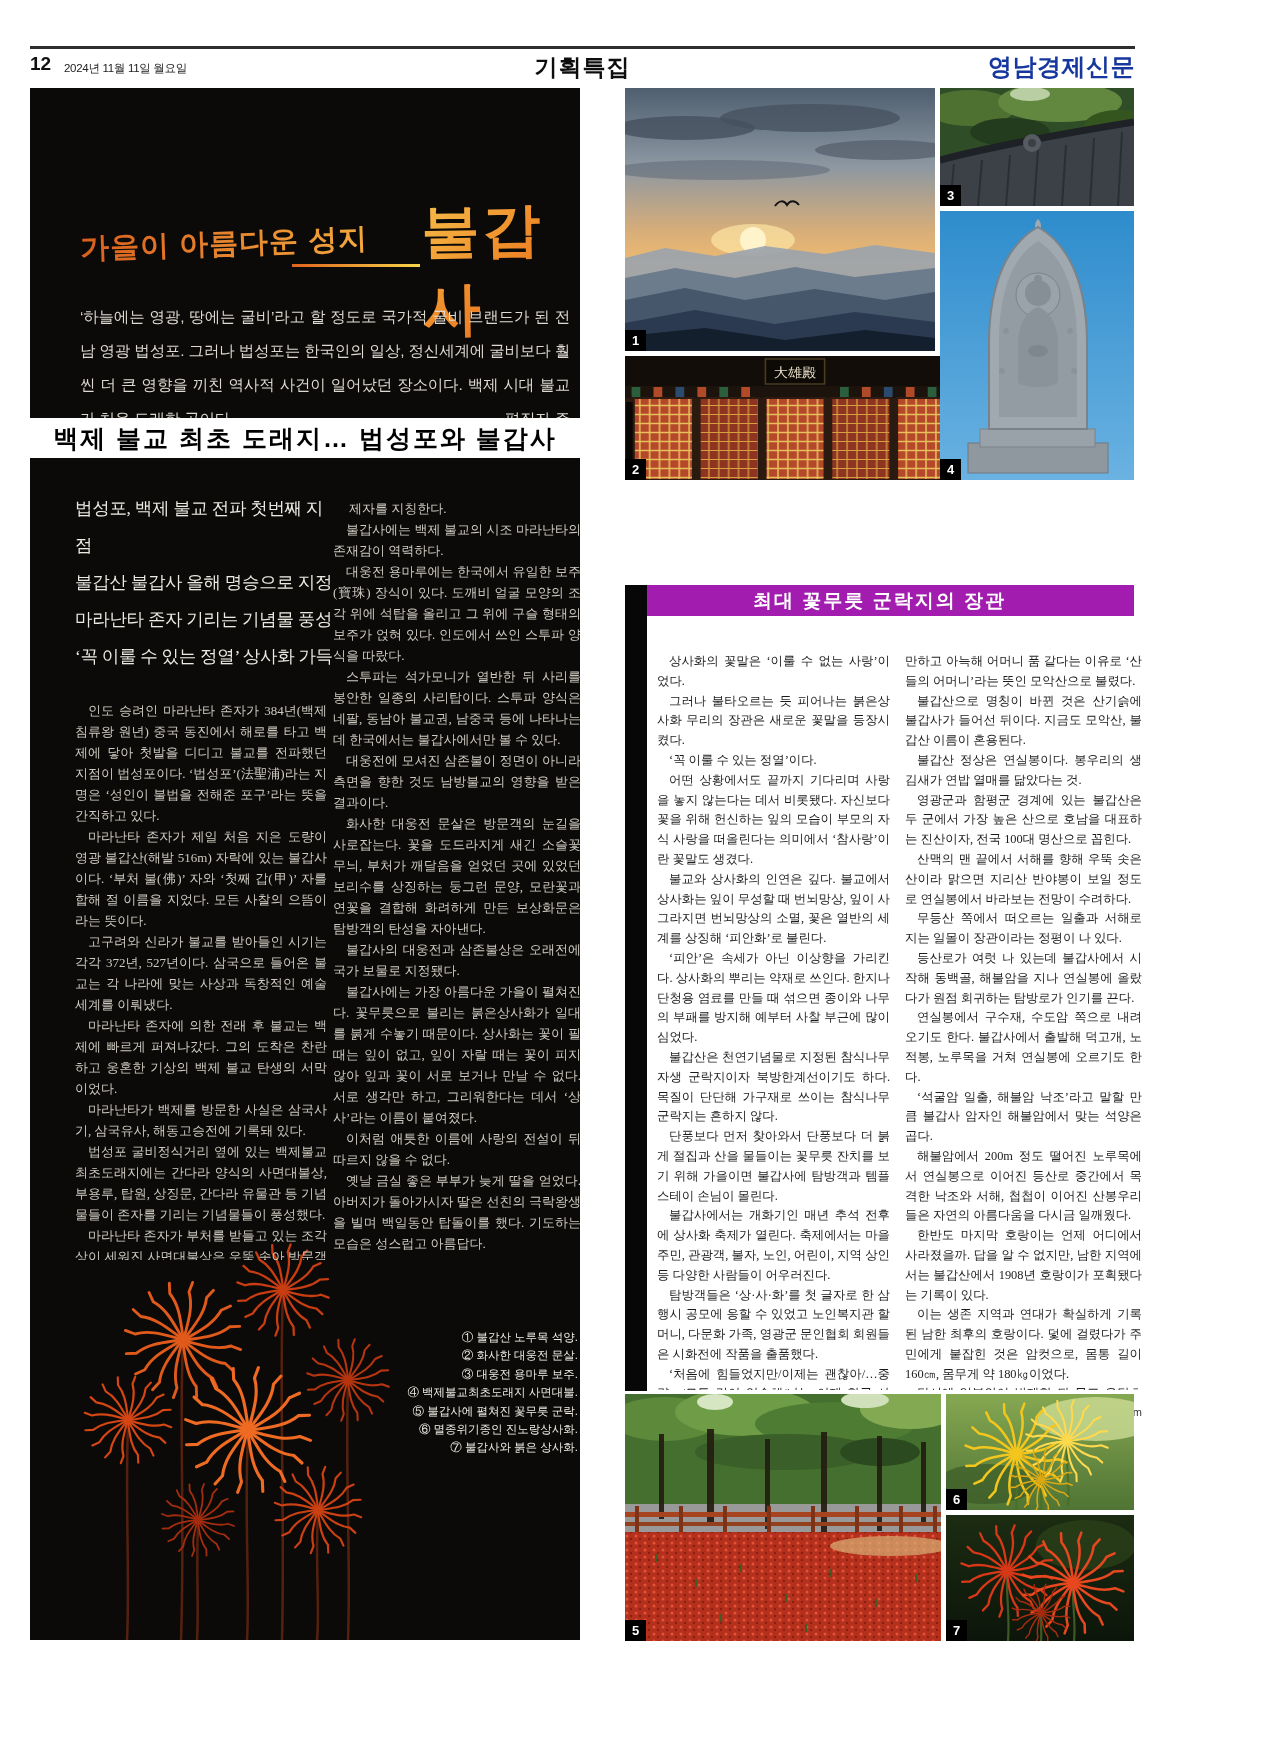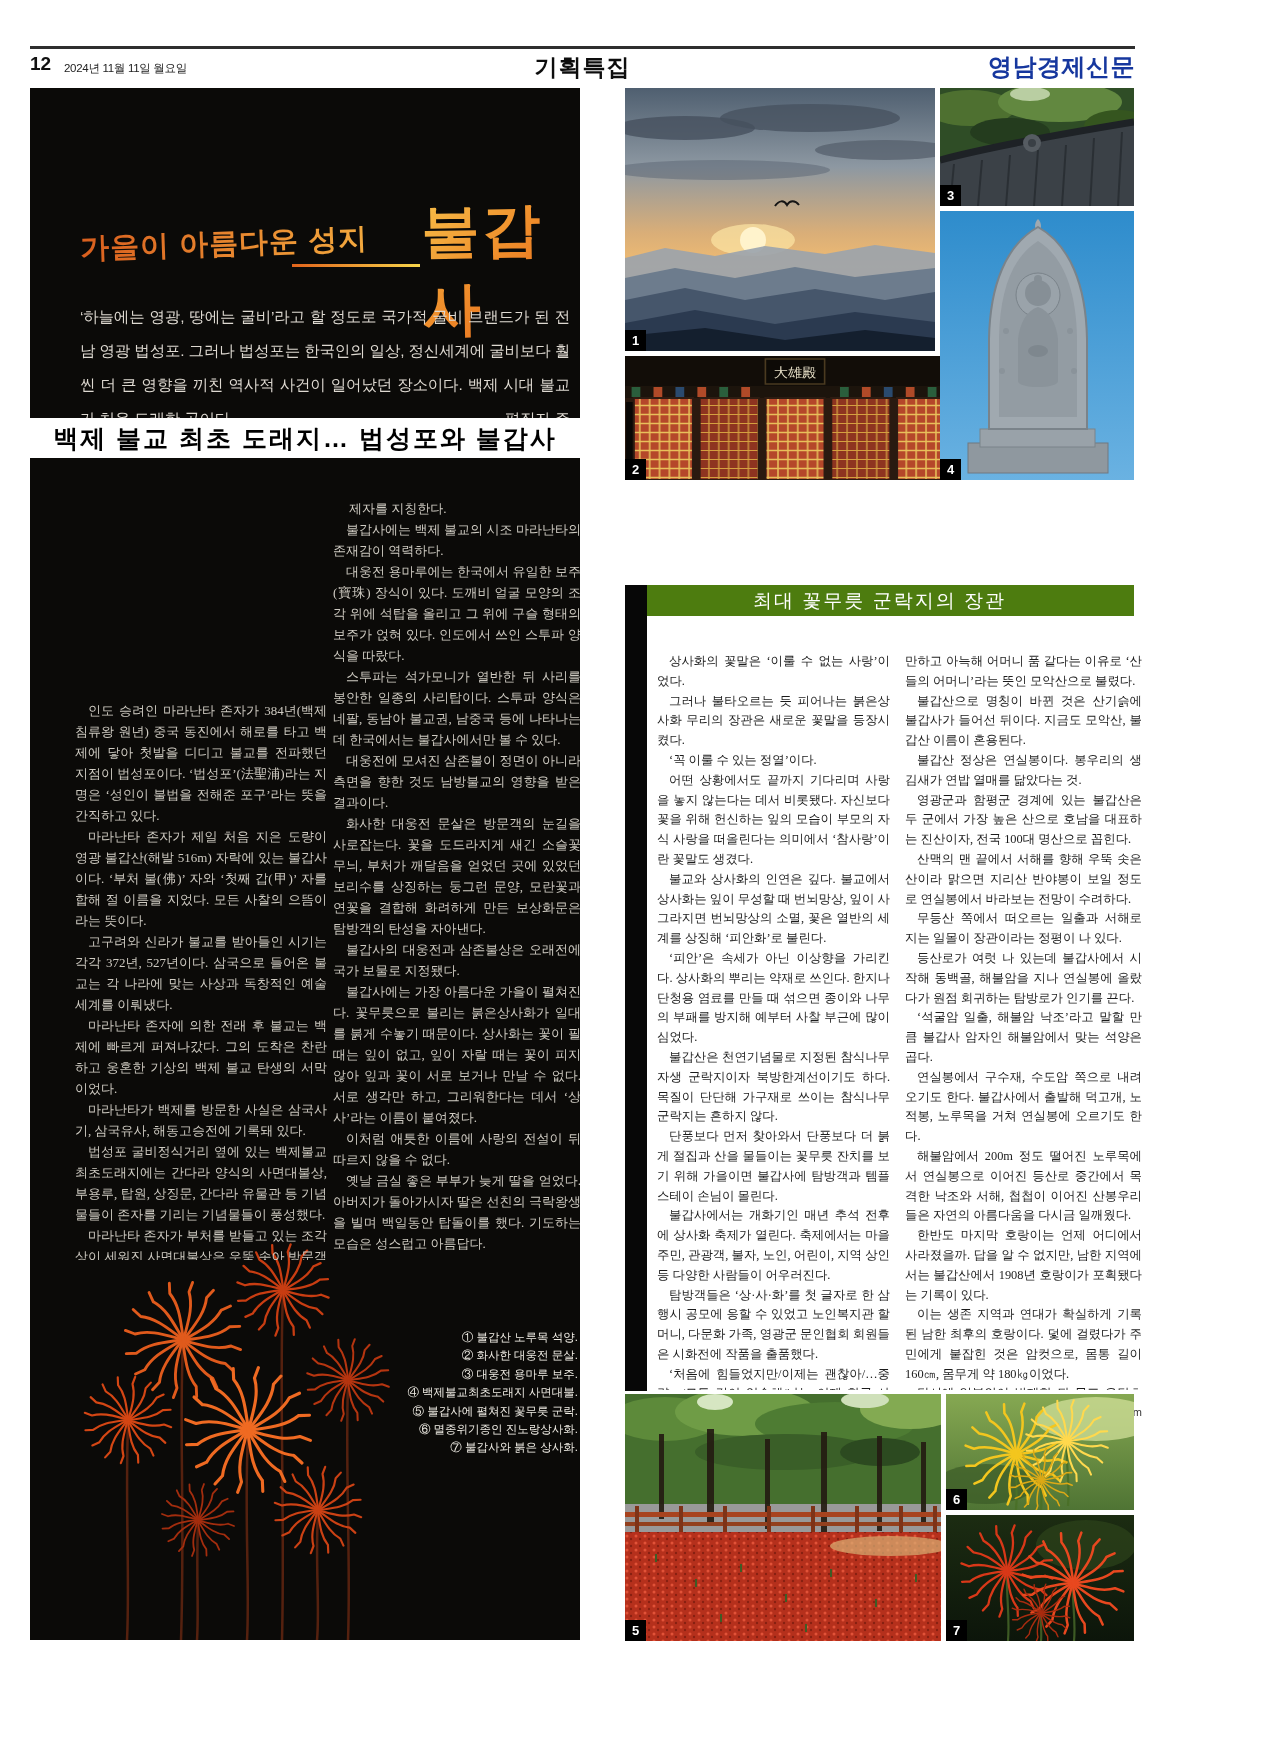--- a/index.html
+++ b/index.html
@@ -53,22 +53,22 @@
          font-size:13px; font-weight:bold; line-height:21px; text-align:center; }
   .ph1{ left:625px; top:88px;  width:310px; height:263px; }
   .ph2{ left:625px; top:356px; width:340px; height:124px; }
   .ph3{ left:940px; top:88px;  width:194px; height:118px; }
   .ph4{ left:940px; top:211px; width:194px; height:269px; }
   .ph5{ left:625px; top:1394px; width:316px; height:247px; }
   .ph6{ left:946px; top:1394px; width:188px; height:116px; }
   .ph7{ left:946px; top:1515px; width:188px; height:126px; }
 
   
-  .banner2{ position:absolute; left:625px; top:585px; width:509px; height:31px; background:#4d7c0f;
-            color:#fff; font-size:19px; font-weight:400; line-height:31px; text-align:center; letter-spacing:2px; }
+  .banner2{ position:absolute; left:625px; top:585px; width:509px; height:31px; background:#a21caf;
+            color:#fff; font-size:19px; font-weight:700; line-height:31px; text-align:center; letter-spacing:2px; }
   .vbar{ position:absolute; left:625px; top:585px; width:22px; height:806px; background:#070707; }
   .bcol{ position:absolute; top:652px; height:738px; overflow:hidden; font-size:12.4px; line-height:19.8px;
          color:#1b1b1b; text-align:justify; }
   .bcol p{ text-indent:12px; }
   .bcol p.noind{ text-indent:0; }
   .bcolA{ left:657px; width:233px; }
   .bcolB{ left:905px; width:237px; }
   .reporter{ position:absolute; left:895px; top:1402px; width:247px; text-align:right; }
   .reporter .rname{ font-size:12.5px; font-weight:bold; color:#000; }
   .reporter .rmail{ font-size:11px; color:#333; }
@@ -130,20 +130,26 @@
     <div class="t-divider"></div>
     <div class="f-title">불갑사</div>
 
     <div class="intro">
       <span>‘하늘에는 영광, 땅에는 굴비’라고 할 정도로 국가적 굴비 브랜드가 된 전남 영광 법성포. 그러나 법성포는 한국인의 일상, 정신세계에 굴비보다 훨씬 더 큰 영향을 끼친 역사적 사건이 일어났던 장소이다. 백제 시대 불교가 처음 도래한 곳이다.</span>
       <span class="byline">편집자 주</span>
     </div>
 
     <div class="banner1">백제 불교 최초 도래지… 법성포와 불갑사</div>
 
+    <div class="subtitle serif">
+      <div>법성포, 백제 불교 전파 첫번째 지점</div>
+      <div>불갑산 불갑사 올해 명승으로 지정</div>
+      <div>마라난타 존자 기리는 기념물 풍성</div>
+      <div>‘꼭 이룰 수 있는 정열’ 상사화 가득</div>
+    </div>
 
     <div class="pcol pcol1 serif">
       <p>인도 승려인 마라난타 존자가 384년(백제 침류왕 원년) 중국 동진에서 해로를 타고 백제에 닿아 첫발을 디디고 불교를 전파했던 지점이 법성포이다. ‘법성포’(法聖浦)라는 지명은 ‘성인이 불법을 전해준 포구’라는 뜻을 간직하고 있다.</p>
       <p>마라난타 존자가 제일 처음 지은 도량이 영광 불갑산(해발 516m) 자락에 있는 불갑사이다. ‘부처 불(佛)’ 자와 ‘첫째 갑(甲)’ 자를 합해 절 이름을 지었다. 모든 사찰의 으뜸이라는 뜻이다.</p>
       <p>고구려와 신라가 불교를 받아들인 시기는 각각 372년, 527년이다. 삼국으로 들어온 불교는 각 나라에 맞는 사상과 독창적인 예술 세계를 이뤄냈다.</p>
       <p>마라난타 존자에 의한 전래 후 불교는 백제에 빠르게 퍼져나갔다. 그의 도착은 찬란하고 웅혼한 기상의 백제 불교 탄생의 서막이었다.</p>
       <p>마라난타가 백제를 방문한 사실은 삼국사기, 삼국유사, 해동고승전에 기록돼 있다.</p>
       <p>법성포 굴비정식거리 옆에 있는 백제불교최초도래지에는 간다라 양식의 사면대불상, 부용루, 탑원, 상징문, 간다라 유물관 등 기념물들이 존자를 기리는 기념물들이 풍성했다.</p>
       <p>마라난타 존자가 부처를 받들고 있는 조각상이 세워진 사면대불상은 우뚝 솟아 방문객을 맞고 있었다.</p>
 
@@ -329,22 +335,22 @@
   </div>
 
   <div class="bcol bcolB serif">
     <p class="noind">만하고 아늑해 어머니 품 같다는 이유로 ‘산들의 어머니’라는 뜻인 모악산으로 불렸다.</p>
     <p>불갑산으로 명칭이 바뀐 것은 산기슭에 불갑사가 들어선 뒤이다. 지금도 모악산, 불갑산 이름이 혼용된다.</p>
     <p>불갑산 정상은 연실봉이다. 봉우리의 생김새가 연밥 열매를 닮았다는 것.</p>
     <p>영광군과 함평군 경계에 있는 불갑산은 두 군에서 가장 높은 산으로 호남을 대표하는 진산이자, 전국 100대 명산으로 꼽힌다.</p>
     <p>산맥의 맨 끝에서 서해를 향해 우뚝 솟은 산이라 맑으면 지리산 반야봉이 보일 정도로 연실봉에서 바라보는 전망이 수려하다.</p>
     <p>무등산 쪽에서 떠오르는 일출과 서해로 지는 일몰이 장관이라는 정평이 나 있다.</p>
     <p>등산로가 여럿 나 있는데 불갑사에서 시작해 동백골, 해불암을 지나 연실봉에 올랐다가 원점 회귀하는 탐방로가 인기를 끈다.</p>
+    <p>연실봉에서 구수재, 수도암 쪽으로 내려오기도 한다. 불갑사에서 출발해 덕고개, 노적봉, 노루목을 거쳐 연실봉에 오르기도 한다.</p>
     <p>‘석굴암 일출, 해불암 낙조’라고 말할 만큼 불갑사 암자인 해불암에서 맞는 석양은 곱다.</p>
-    <p>연실봉에서 구수재, 수도암 쪽으로 내려오기도 한다. 불갑사에서 출발해 덕고개, 노적봉, 노루목을 거쳐 연실봉에 오르기도 한다.</p>
     <p>해불암에서 200m 정도 떨어진 노루목에서 연실봉으로 이어진 등산로 중간에서 목격한 낙조와 서해, 첩첩이 이어진 산봉우리들은 자연의 아름다움을 다시금 일깨웠다.</p>
     <p>한반도 마지막 호랑이는 언제 어디에서 사라졌을까. 답을 알 수 없지만, 남한 지역에서는 불갑산에서 1908년 호랑이가 포획됐다는 기록이 있다.</p>
     <p>이는 생존 지역과 연대가 확실하게 기록된 남한 최후의 호랑이다. 덫에 걸렸다가 주민에게 붙잡힌 것은 암컷으로, 몸통 길이 160㎝, 몸무게 약 180㎏이었다.</p>
     <p>당시에 일본인이 박제한 뒤 목포 유달초등학교에 기증했고, 이후 100년 넘게 전시되고 있다.</p>
 
   </div>
 
   <div class="reporter">
     <span class="rname">임소정기자</span>
     <span class="rmail">sojeong0682@gmail.com</span>

